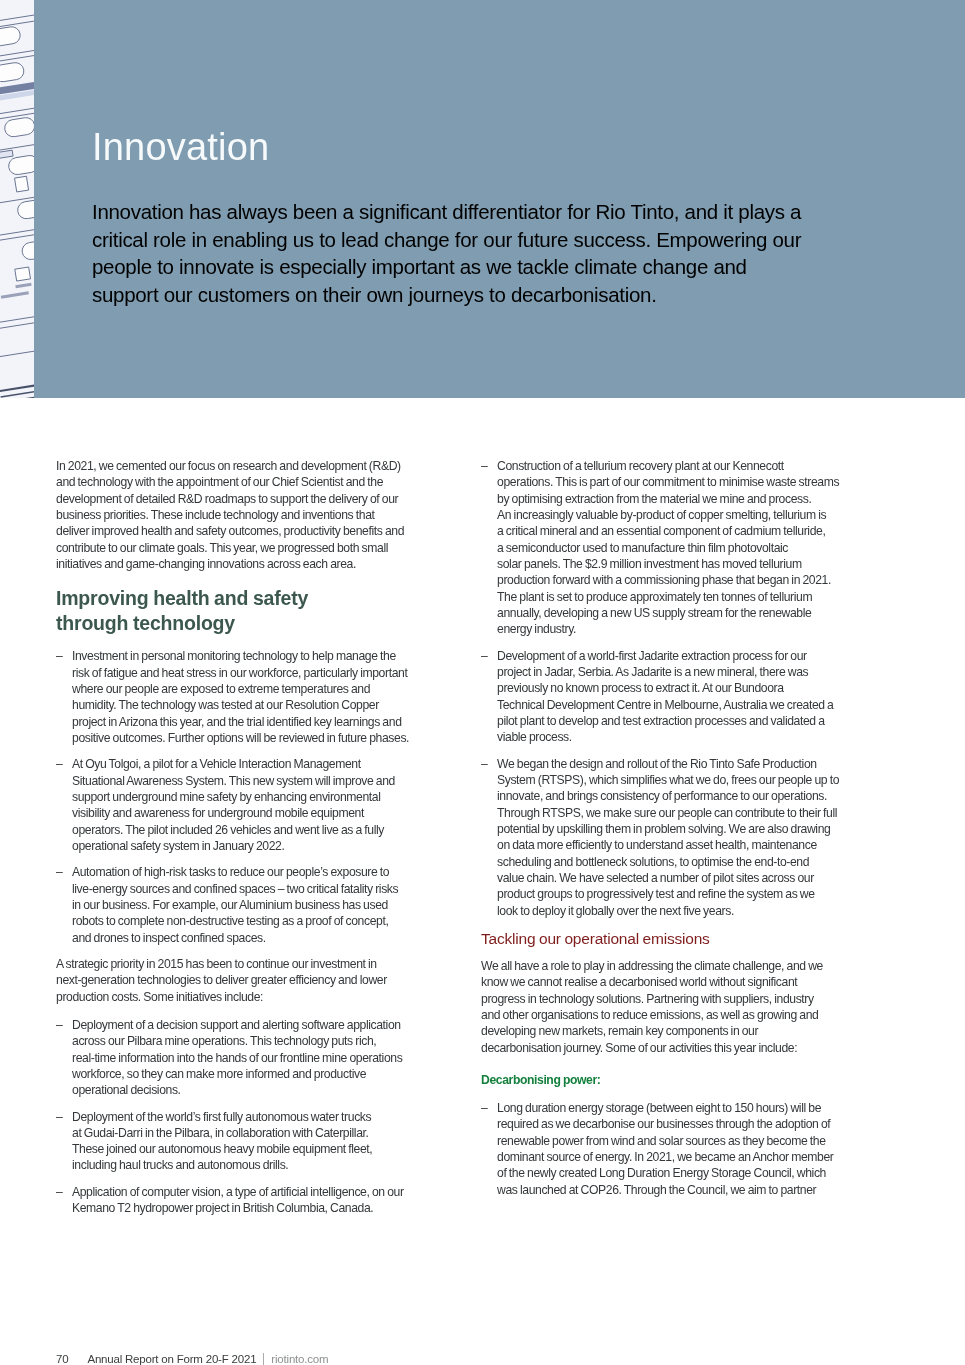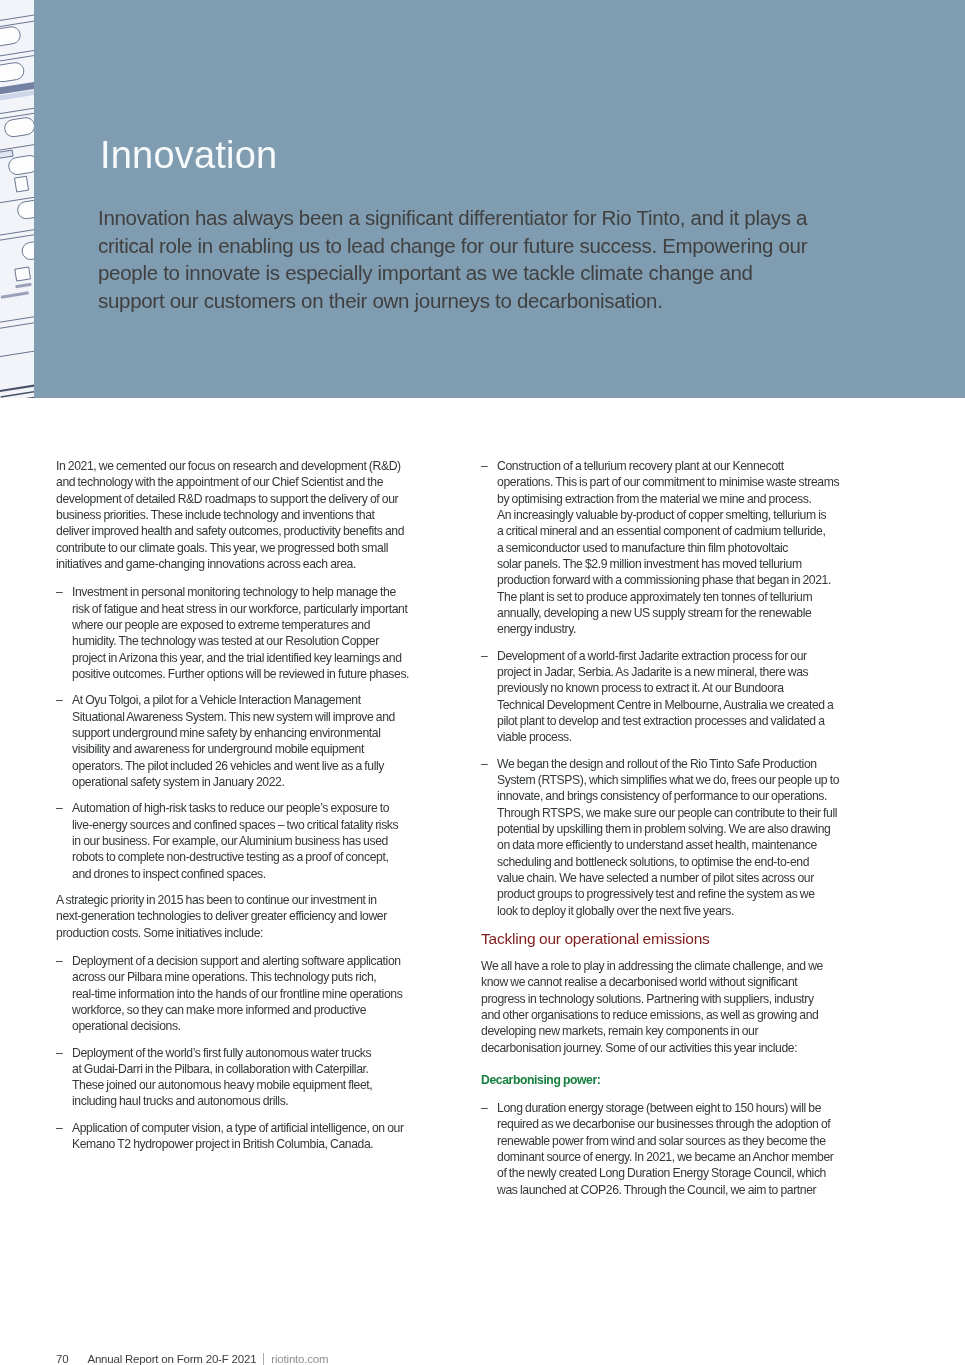--- a/index.html
+++ b/index.html
@@ -4,27 +4,27 @@
 <style>
   html,body{margin:0;padding:0;background:#ffffff;}
   .page{
     position:relative;width:965px;height:1365px;background:#ffffff;overflow:hidden;
     font-family:"Liberation Sans", sans-serif;color:#34383a;
   }
   
   .banner{position:absolute;left:0;top:0;width:965px;height:398px;background:#7f9cb0;}
   .strip{position:absolute;left:0;top:0;width:34px;height:398px;display:block;}
   .hero-title{
-    position:absolute;left:92px;top:126px;margin:8px;
+    position:absolute;left:92px;top:126px;margin:0;
     font-size:38px;font-weight:500;color:#f7fafb;letter-spacing:0.2px;
   }
   .hero-intro{
-    position:absolute;left:92px;top:198px;width:856px;margin:6px;
+    position:absolute;left:92px;top:198px;width:856px;margin:0;
     font-size:20.5px;line-height:27.5px;letter-spacing:-0.3px;
-    color:#404040;white-space:pre-line;
+    color:#000000;white-space:pre-line;
   }
   
   .col{
     position:absolute;top:458px;width:424px;
     font-size:12.2px;line-height:16.33px;letter-spacing:-0.4px;word-spacing:-0.5px;
     color:#34383a;
   }
   .col-left{left:56px;}
   .col-right{left:481px;}
   .para{margin:0 0 10px 0;white-space:pre-line;}
@@ -101,20 +101,22 @@
 
   <div class="col col-left">
     <p class="para">In 2021, we cemented our focus on research and development (R&amp;D)
 and technology with the appointment of our Chief Scientist and the
 development of detailed R&amp;D roadmaps to support the delivery of our
 business priorities. These include technology and inventions that
 deliver improved health and safety outcomes, productivity benefits and
 contribute to our climate goals. This year, we progressed both small
 initiatives and game-changing innovations across each area.</p>
 
+    <h2 class="section-heading first">Improving health and safety
+through technology</h2>
     <ul class="bullets">
       <li class="bullet">
         <span class="dash">–</span>
         <span class="btext">Investment in personal monitoring technology to help manage the
 risk of fatigue and heat stress in our workforce, particularly important
 where our people are exposed to extreme temperatures and
 humidity. The technology was tested at our Resolution Copper
 project in Arizona this year, and the trial identified key learnings and
 positive outcomes. Further options will be reviewed in future phases.</span>
       </li>

